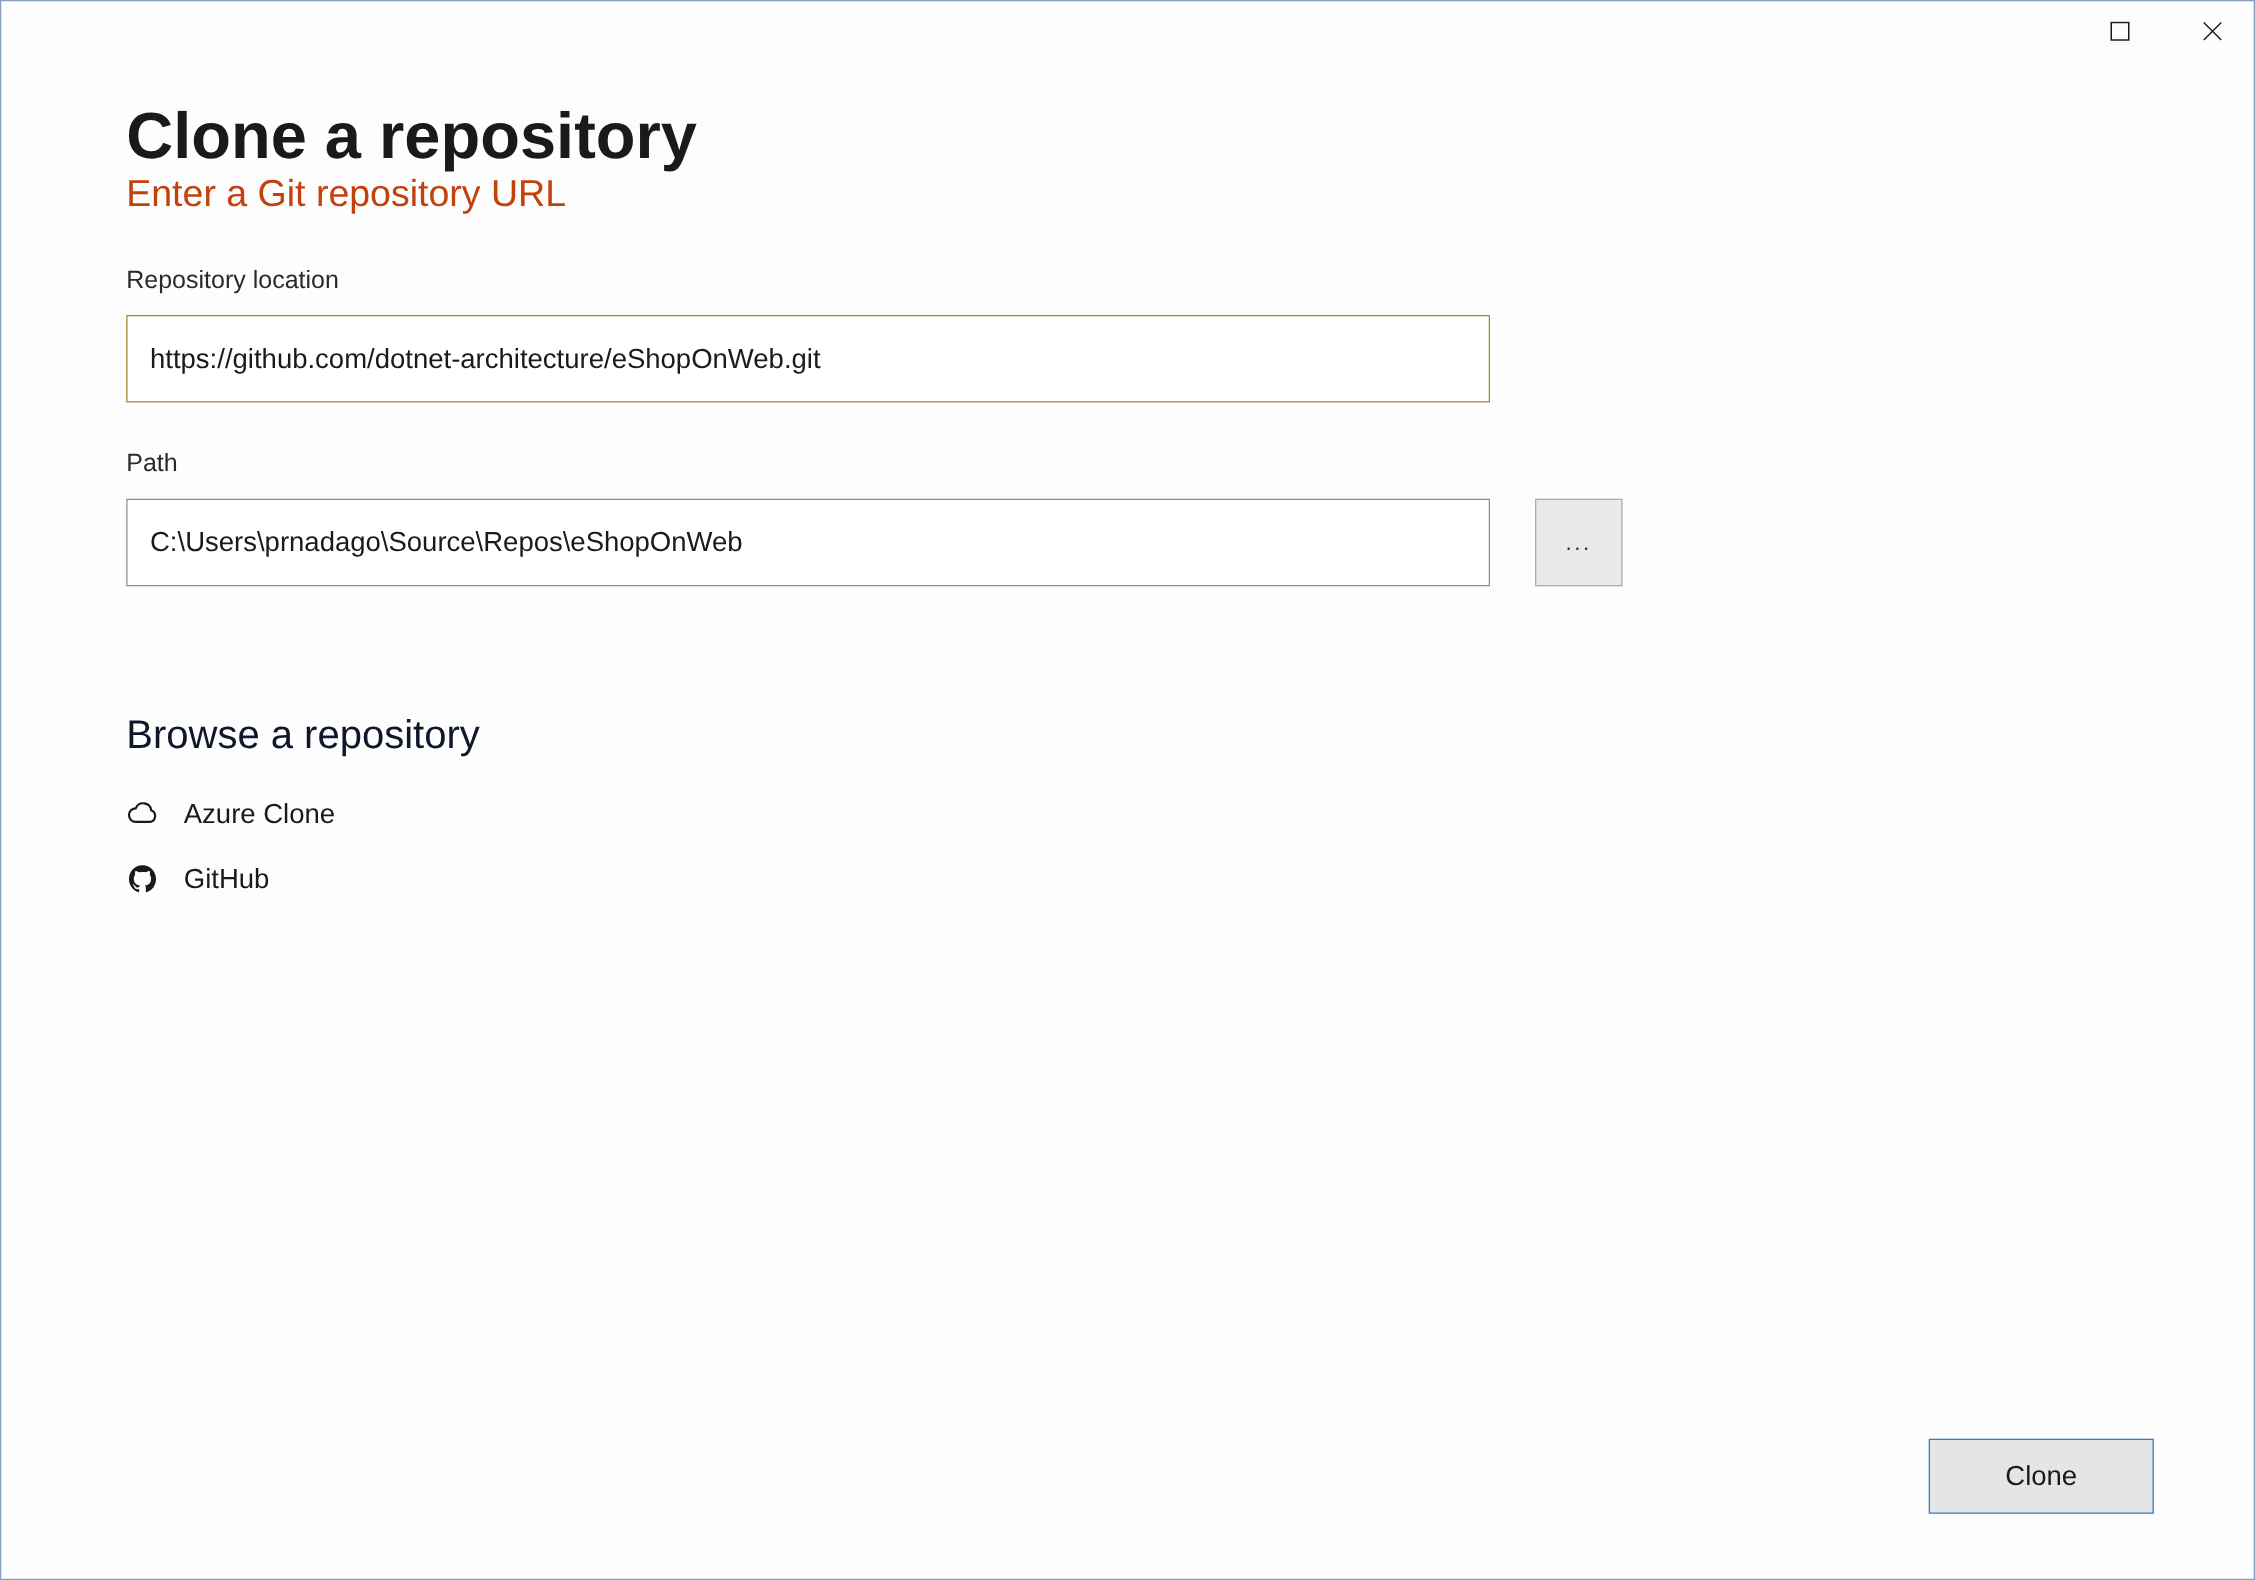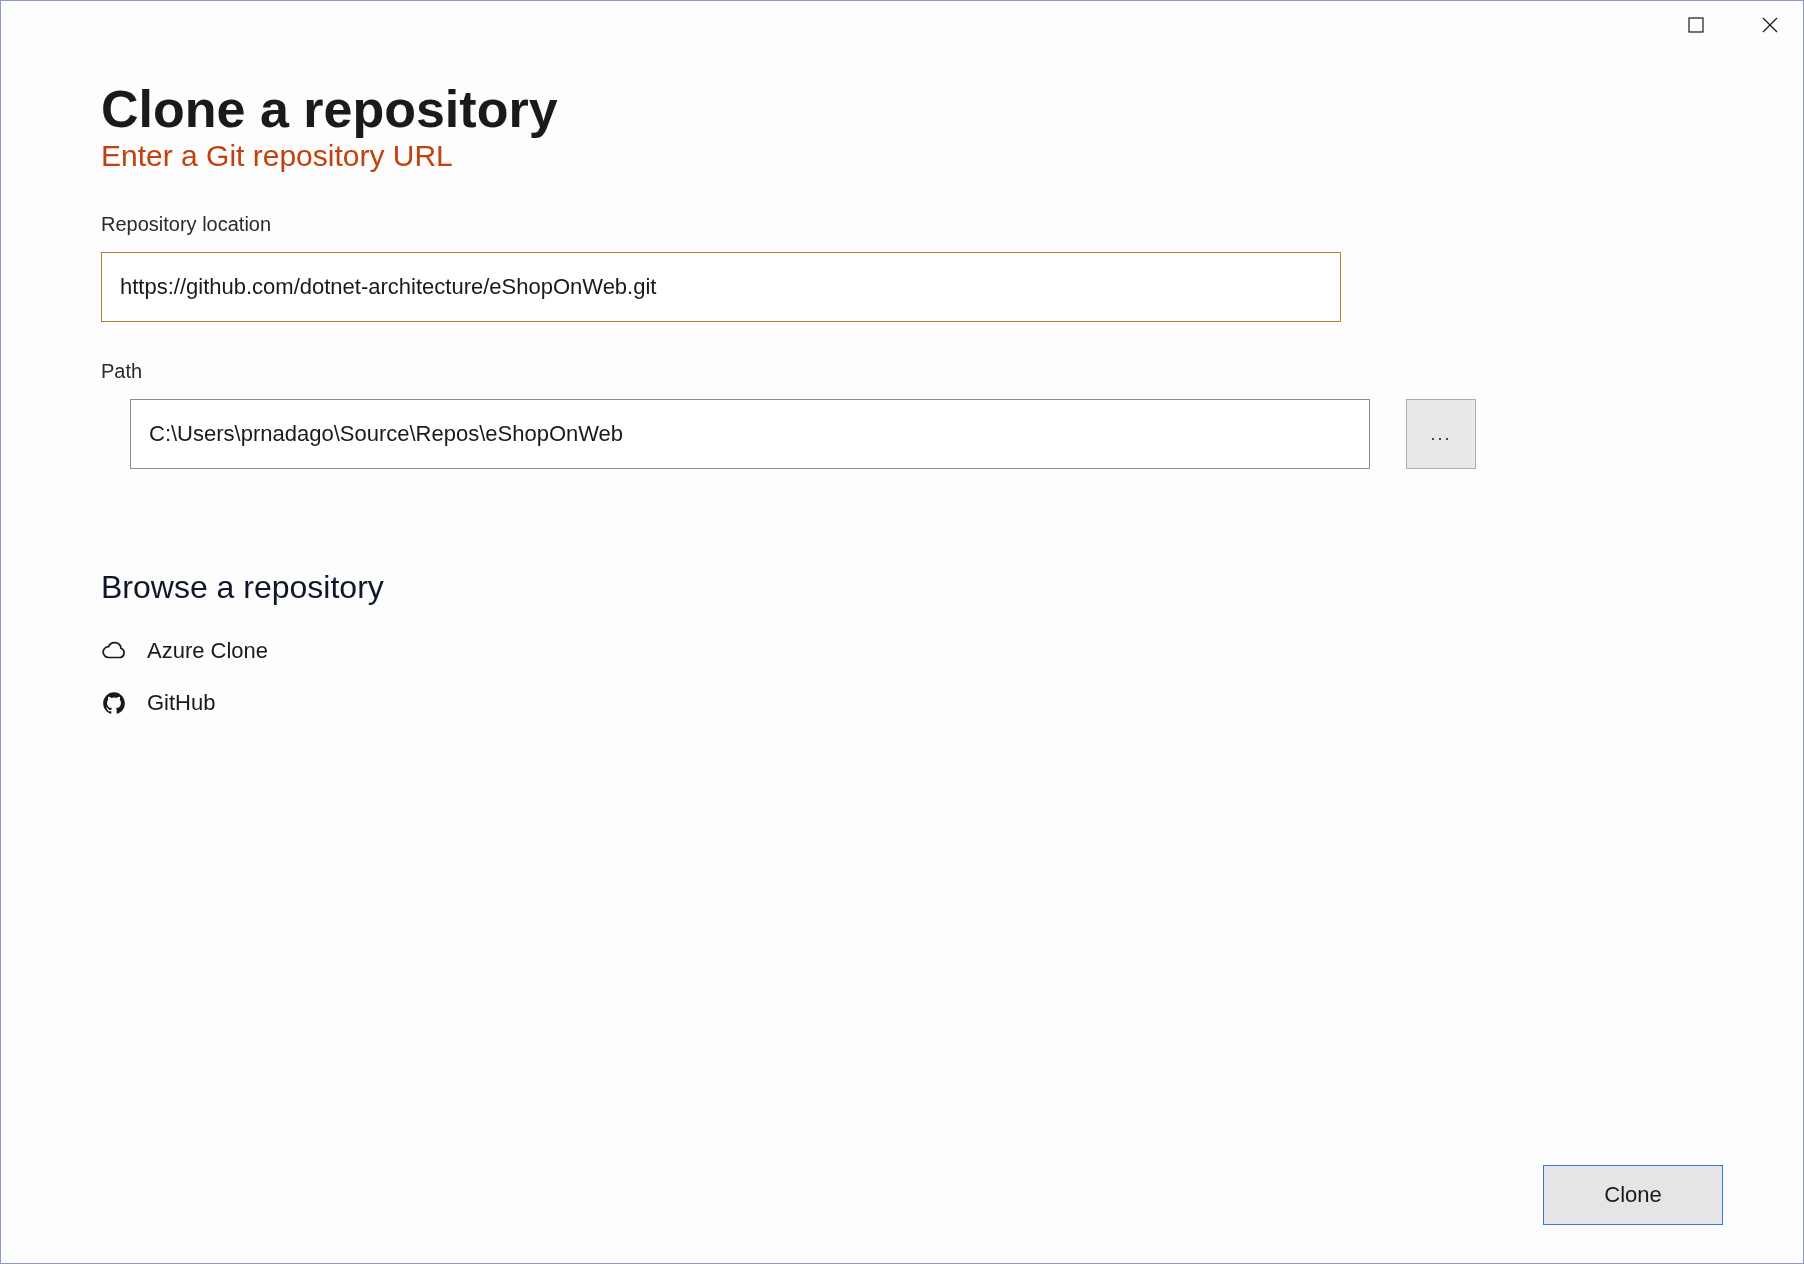--- a/index.html
+++ b/index.html
@@ -64,38 +64,37 @@
     .field-group {
       margin-bottom: 38px;
     }
     .field-label {
       font-size: 20px;
       color: #2a2a2a;
       margin-bottom: 16px;
       display: block;
     }
     .text-input {
-      width: 1240px;
+      width: 1091px;
       height: 70px;
       padding: 0 18px;
       font-size: 22px;
       font-family: inherit;
       color: #1a1a1a;
       border: 1px solid #8c8c8c;
       background: #ffffff;
       outline: none;
     }
     .text-input.focused {
       border: 1px solid #a8842a;
     }
     .path-row {
       display: flex;
       align-items: center;
       gap: 36px;
-      margin-left: 29px;
     }
     .browse-button {
       width: 70px;
       height: 70px;
       border: 1px solid #adadad;
       background: #e9e9e9;
       font-size: 18px;
       display: flex;
       align-items: center;
       justify-content: center;
@@ -126,21 +125,21 @@
     }
     .browse-icon {
       width: 26px;
       height: 26px;
       display: flex;
       align-items: center;
       justify-content: center;
     }
     .footer {
       position: absolute;
-      bottom: 38px;
+      bottom: 52px;
       right: 80px;
     }
     .clone-button {
       width: 180px;
       height: 60px;
       border: 1px solid #2f7dd1;
       background: #e5e5e5;
       font-size: 22px;
       color: #1a1a1a;
       cursor: pointer;

